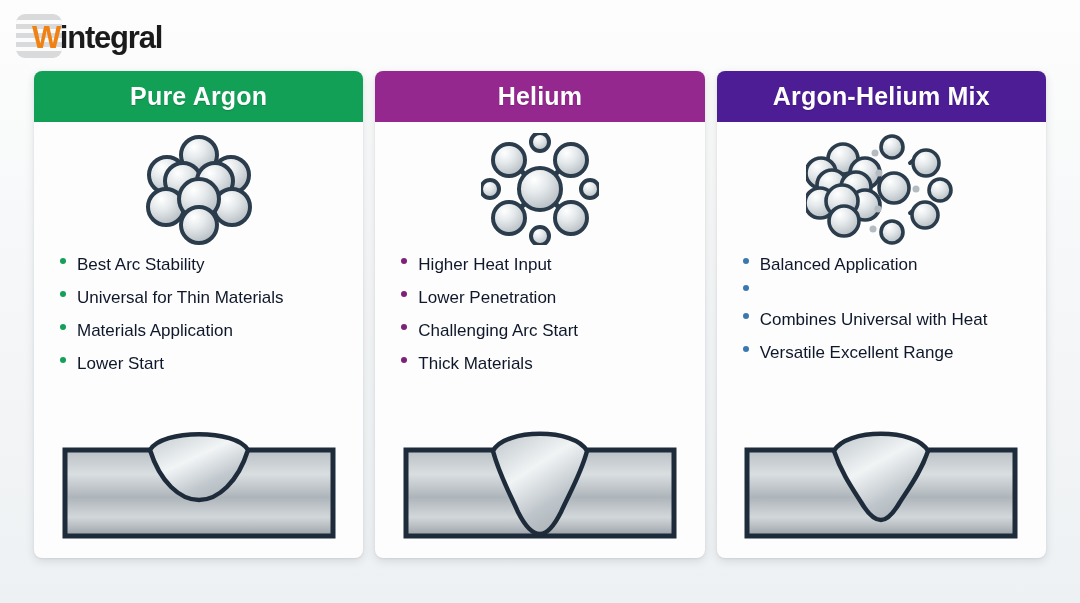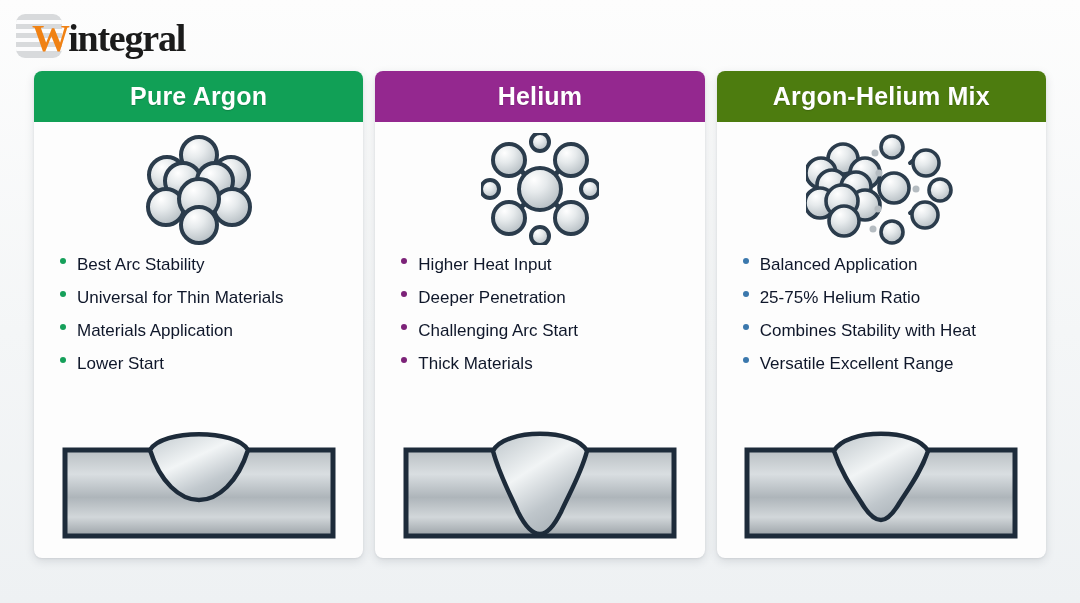--- a/index.html
+++ b/index.html
@@ -40,27 +40,26 @@
   }
   .logo-badge .s1 { top: 6px; }
   .logo-badge .s2 { top: 15px; }
   .logo-badge .s3 { top: 24px; }
   .logo-badge .s4 { top: 33px; }
 
   .logo-text {
     position: absolute;
     left: 16px;
     top: 3px;
-    font-size: 38px;
+    font-size: 31px;
     font-weight: bold;
     letter-spacing: -1.2px;
     line-height: 44px;
     white-space: nowrap;
     color: #1b1b1b;
-    font-family: Liberation Serif, serif;
   }
   .logo-text .w { color: #f08113; }
 
   
   .cards {
     position: absolute;
     left: 34px;
     top: 71px;
     width: 1012px;
     display: flex;
@@ -253,21 +252,21 @@
         </svg>
       </div>
 
       <ul class="bullets">
         <li>
             <span class="dot" style="background:#7c2278"></span>
             <span>Higher Heat Input</span>
           </li>
         <li>
             <span class="dot" style="background:#7c2278"></span>
-            <span>Deeper Penetration</span>
+            <span>Lower Penetration</span>
           </li>
         <li>
             <span class="dot" style="background:#7c2278"></span>
             <span>Challenging Arc Start</span>
           </li>
         <li>
             <span class="dot" style="background:#7c2278"></span>
             <span>Thick Materials</span>
           </li>
       </ul>
@@ -283,21 +282,21 @@
             </linearGradient>
           </defs>
           <rect x="3" y="20" width="268" height="86" fill="url(#plate1)" stroke="#1d2b3a" stroke-width="5"></rect>
           <path d="M90 21 C 102 -2 172 -2 184 21 C 178 44 166 64 158 82 C 151 96 144 104 137 104 C 130 104 122 96 115 82 C 107 64 96 44 90 21 Z" fill="url(#bead2)" stroke="#1d2b3a" stroke-width="4.5" stroke-linejoin="round"></path>
         </svg>
       </div>
     </div>
   </div>
 
   <div class="card">
-    <div class="card-header" style="background:#4d7c0f">
+    <div class="card-header" style="background:#4c1d95">
       <span>Argon-Helium Mix</span>
     </div>
     <div class="card-body">
       <div class="icon-area">
         <svg width="150" height="112" viewBox="0 0 150 112">
 
           <g stroke="#2b3c4c" stroke-width="3.6" fill="url(#sph)">
             <circle cx="37" cy="26" r="15"></circle>
             <circle cx="15" cy="40" r="15"></circle>
             <circle cx="59" cy="40" r="15"></circle>
@@ -333,25 +332,24 @@
         </svg>
       </div>
 
       <ul class="bullets">
         <li>
             <span class="dot" style="background:#3b78ad"></span>
             <span>Balanced Application</span>
           </li>
         <li>
             <span class="dot" style="background:#3b78ad"></span>
-            <span>25-75% Helium Ratio</span>
           </li>
         <li>
             <span class="dot" style="background:#3b78ad"></span>
-            <span>Combines Stability with Heat</span>
+            <span>Combines Universal with Heat</span>
           </li>
         <li>
             <span class="dot" style="background:#3b78ad"></span>
             <span>Versatile Excellent Range</span>
           </li>
       </ul>
 
       <div class="weld-area">
         <svg width="274" height="110" viewBox="0 0 274 110">
           <defs>

